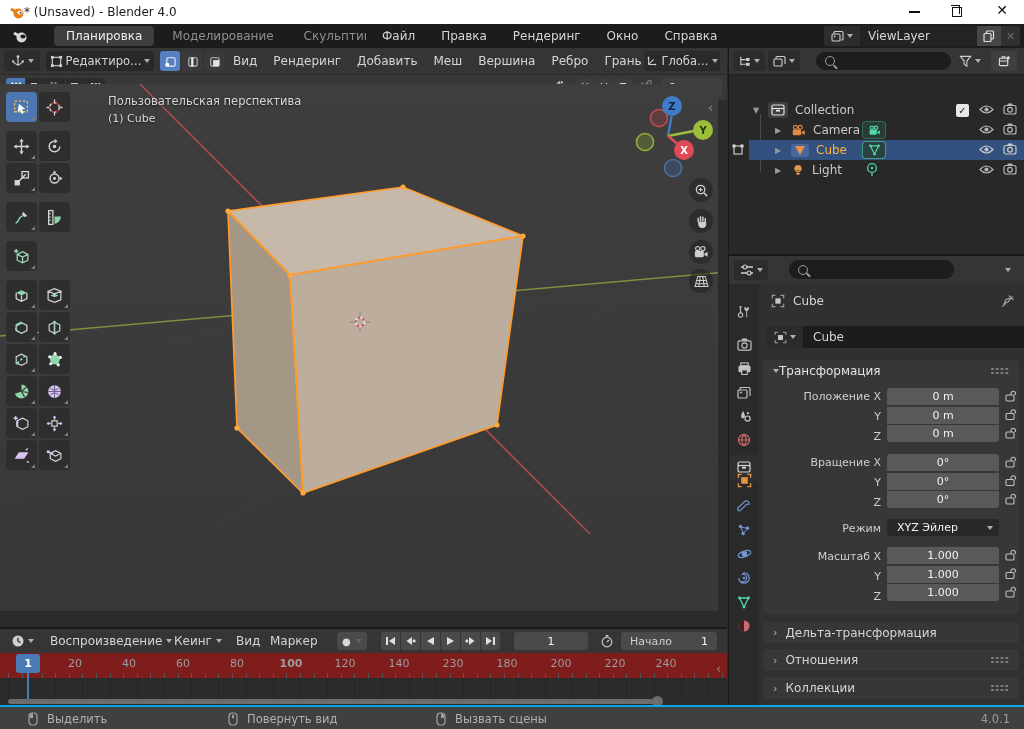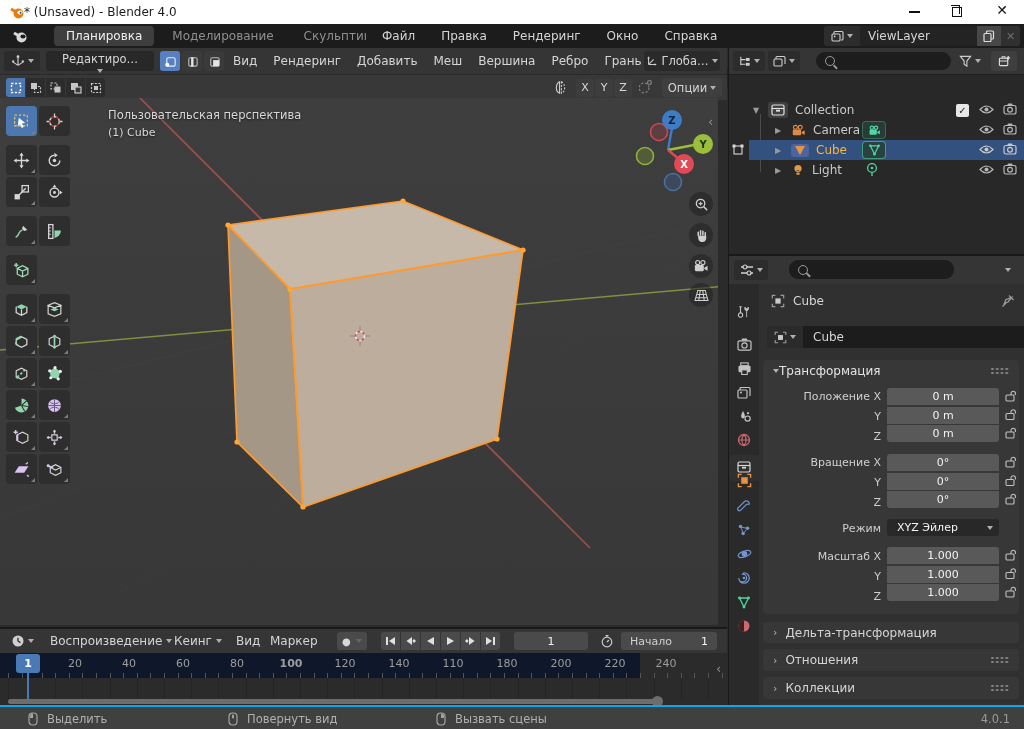--- a/index.html
+++ b/index.html
@@ -138,21 +138,21 @@
 <div class="ab hdr" style="left:0;top:48px;width:727px;height:26px;border-bottom:1px solid #2a2a2a;">
   <div class="btn ab" style="left:4px;top:3px;width:36px;height:20px;">
     <svg width="14" height="14" viewBox="0 0 16 16">
         <path d="M8 13 V4 M8 13 L2 9 M8 13 L14 9" stroke="#cfcfcf" fill="none" stroke-width="1.3"></path>
         <circle cx="8" cy="3" r="1.6" fill="#cfcfcf"></circle>
         <circle cx="2.5" cy="8.5" r="1.3" fill="#cfcfcf"></circle>
         <circle cx="13.5" cy="8.5" r="1.3" fill="#cfcfcf"></circle>
       </svg>
     <span class="caret"></span>
   </div>
-  <div class="btn ab" style="left:46px;top:3px;width:108px;height:20px;background:#282828;flex-direction:column;">
+  <div class="btn ab" style="left:46px;top:3px;width:108px;height:20px;background:#282828;">
     <svg width="13" height="13" viewBox="0 0 14 14">
         <rect x="2.5" y="2.5" width="9" height="9" stroke="#cfcfcf" fill="none" stroke-width="1.2"></rect>
         <rect x="1" y="1" width="3" height="3" fill="#cfcfcf"></rect>
         <rect x="10" y="1" width="3" height="3" fill="#cfcfcf"></rect>
         <rect x="10" y="10" width="3" height="3" fill="#cfcfcf"></rect>
         <rect x="1" y="10" width="3" height="3" fill="#cfcfcf"></rect>
       </svg>
     <span class="txt" style="font-size:11.5px;">Редактиро…</span>
     <span class="caret"></span>
   </div>
@@ -244,21 +244,21 @@
         <circle cx="8" cy="10" r="5.5" fill="none" stroke="#8a8a8a" stroke-width="1.2" stroke-dasharray="2.4 2"></circle>
         <rect x="12" y="2" width="4" height="4" rx="1" fill="none" stroke="#8a8a8a" stroke-width="1.2"></rect>
       </svg>
   </span>
   <div class="btn ab" style="left:662px;top:3px;width:60px;height:19px;background:#3f3f3f;">
     <span class="txt" style="font-size:11.5px;">Опции</span>
     <span class="caret"></span>
   </div>
 </div>
 
-<div class="ab" style="left:0;top:98px;width:718px;height:527px;background:linear-gradient(#3e3e3e,#383838);overflow:hidden;text-align:center;">
+<div class="ab" style="left:0;top:84px;width:718px;height:527px;background:linear-gradient(#3e3e3e,#383838);overflow:hidden;text-align:center;">
 
   <svg class="ab" style="left:0;top:0;" width="727" height="527">
     <line x1="0" y1="300" x2="727" y2="120" stroke="#454545" stroke-width="1" opacity="0.45"></line>
     <line x1="0" y1="420" x2="727" y2="150" stroke="#434343" stroke-width="1" opacity="0.35"></line>
     <line x1="60" y1="527" x2="700" y2="175" stroke="#434343" stroke-width="1" opacity="0.3"></line>
     <line x1="0" y1="252" x2="727" y2="188" stroke="#7d9140" stroke-width="1.6"></line>
     <line x1="128" y1="-12" x2="590" y2="450" stroke="#a84b50" stroke-width="1.6"></line>
 
     <polygon points="228,127 403,103 523,152 290,191" fill="#c7b9a9"></polygon>
     <polygon points="228,127 290,191 303,409 237,344" fill="#a59786"></polygon>
@@ -992,30 +992,30 @@
           <circle cx="7" cy="8" r="4.8" fill="none" stroke="#c9c9c9" stroke-width="1.2"></circle>
           <path d="M5.5 1.5 h3 M7 1.5 V3 M7 8 L9 6" stroke="#c9c9c9" stroke-width="1.2" fill="none"></path>
         </svg>
     </div>
     <div class="f ab" style="left:621px;top:3px;width:96px;height:18px;background:#4a4a4a;border-radius:3px;padding:0 9px;box-sizing:border-box;">
       <span style="color:#cfcfcf;font-size:11px;">Начало</span>
       <span style="color:#f2f2f2;font-size:11px;margin-left:auto;">1</span>
     </div>
   </div>
 
-  <div class="ab" style="left:0;top:24px;width:640px;height:25px;background:#0f172a;">
+  <div class="ab" style="left:0;top:24px;width:727px;height:25px;background:#7f1d1d;">
     <div class="ab" style="left:0;bottom:0;width:727px;height:5px;background-image:repeating-linear-gradient(90deg,#555 0 1px,transparent 1px 13.6px);background-position:28px 0;"></div>
     <span class="ruler-num" style="left:53px;top:4px;">20</span>
     <span class="ruler-num" style="left:107px;top:4px;">40</span>
     <span class="ruler-num" style="left:161px;top:4px;">60</span>
     <span class="ruler-num" style="left:215px;top:4px;">80</span>
     <span class="ruler-num" style="left:269px;top:4px;font-weight:bold;">100</span>
     <span class="ruler-num" style="left:323px;top:4px;">120</span>
     <span class="ruler-num" style="left:377px;top:4px;">140</span>
-    <span class="ruler-num" style="left:431px;top:4px;">110</span>
+    <span class="ruler-num" style="left:431px;top:4px;">230</span>
     <span class="ruler-num" style="left:485px;top:4px;">180</span>
     <span class="ruler-num" style="left:539px;top:4px;">200</span>
     <span class="ruler-num" style="left:593px;top:4px;">220</span>
     <span class="ruler-num" style="left:644px;top:4px;">240</span>
   </div>
 
   <div class="ab" style="left:0;top:49px;width:727px;height:21px;background:#2b2b2b;background-image:repeating-linear-gradient(90deg,#242424 0 1px,transparent 1px 27.2px);background-position:28px 0;"></div>
 
   <div class="ab" style="left:16px;top:25px;width:24px;height:19px;background:#4a7ab5;border-radius:3px;color:#fff;font-size:11px;font-weight:bold;display:flex;align-items:center;justify-content:center;">1</div>
   <div class="ab" style="left:27px;top:44px;width:2px;height:26px;background:#4a7ab5;"></div>

